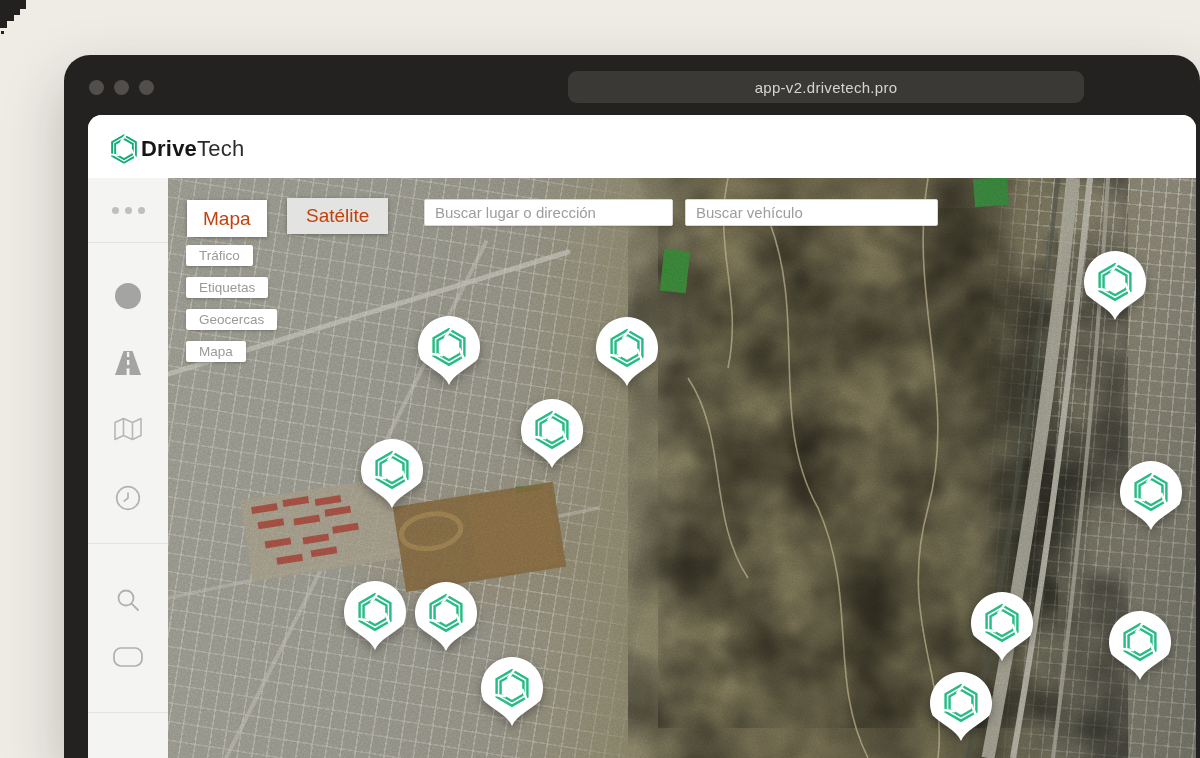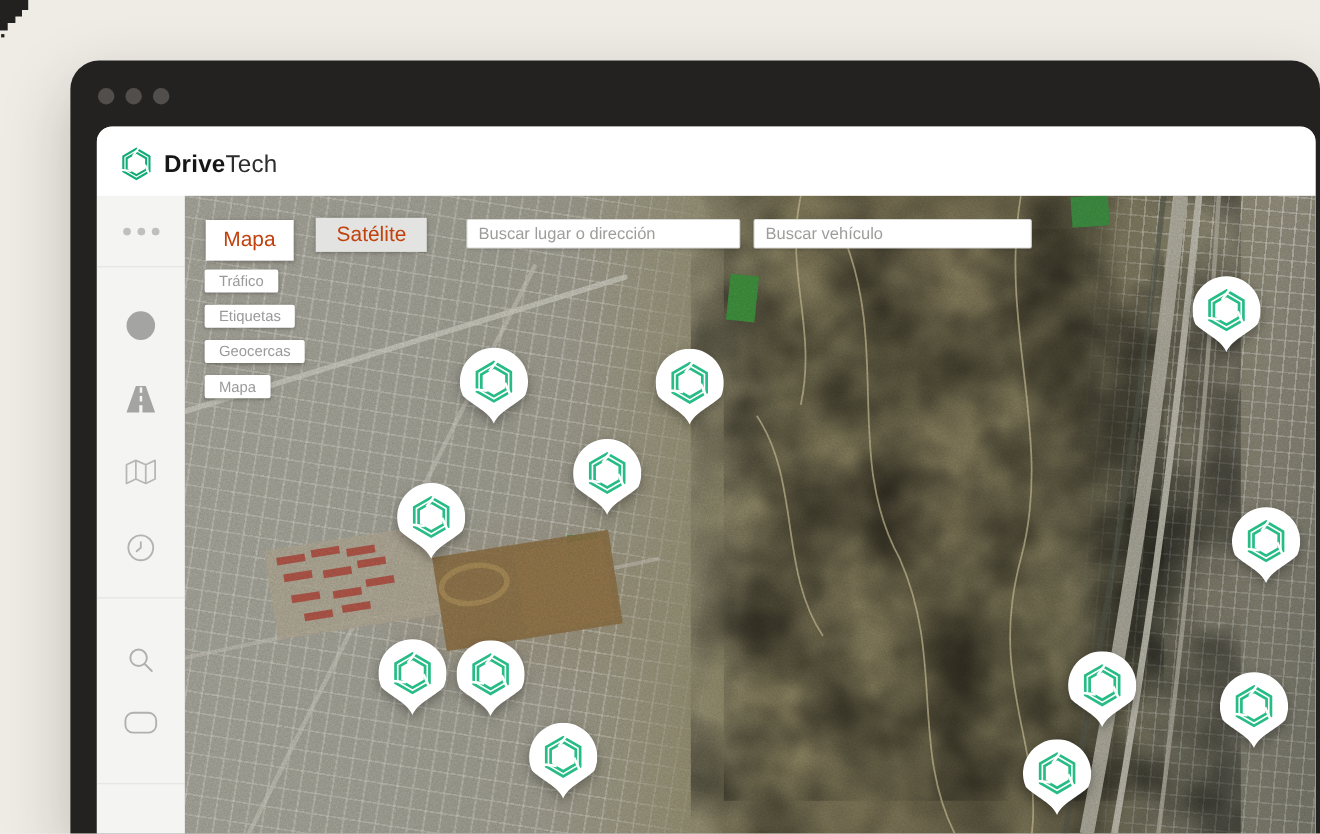--- a/index.html
+++ b/index.html
@@ -34,21 +34,21 @@
     display:flex; align-items:center; justify-content:center; letter-spacing:.3px;
   }
 
   
   .window {
     position:absolute; left:24px; top:60px; width:1108px; height:643px;
     background:#fff; border-radius:14px 14px 0 0; overflow:hidden;
     display:flex; flex-direction:column;
   }
   .app-header { flex:none; height:63px; display:flex; align-items:center; padding:4px 0 0 19px; background:#fff; }
-  .logo { display:flex; align-items:center; gap:8px; }
+  .logo { display:flex; align-items:center; }
   .logo-knot { color:#13ab76; }
   .logo-text { font-size:22px; color:#161616; letter-spacing:.2px; }
   .logo-text .b { font-weight:bold; }
   .logo-text .l { font-weight:normal; color:#2d2d2d; }
 
   .app-body { flex:1; display:flex; min-height:0; }
 
   
   .sidebar { position:relative; flex:none; width:80px; background:#f4f4f2; }
   .sb-divider { position:absolute; left:0; width:100%; height:1px; background:#e3e3e1; }
@@ -85,21 +85,21 @@
   }
   .map-svg { position:absolute; inset:0; width:100%; height:100%; z-index:1; }
 
   
   .gm-btn {
     position:absolute; display:flex; align-items:center; z-index:4; cursor:pointer;
     background:#fff; color:#c2410c; font-size:19px; padding:0 16px; height:37px;
     box-shadow:0 1px 4px rgba(0,0,0,.3);
   }
   .gm-map { left:19px; top:22px; }
-  .gm-sat { left:119px; top:20px; height:31px; padding:0 19px; background:#e3e3e1; }
+  .gm-sat { left:119px; top:20px; height:36px; padding:0 19px; background:#e3e3e1; }
   .search-input {
     position:absolute; z-index:4; height:27px; border:1px solid #d9d9d6; border-radius:2px;
     background:#fff; font-size:15px; color:#444; padding:0 10px; outline:none;
     box-shadow:0 1px 2px rgba(0,0,0,.12); font-family:"Liberation Sans",sans-serif;
   }
   .search-input::placeholder { color:#9d9d9b; }
   .search-place { left:256px; top:21px; width:249px; }
   .search-vehicle { left:517px; top:21px; width:253px; }
 
   .layers { position:absolute; left:18px; top:67px; z-index:4; display:flex; flex-direction:column; gap:11px; align-items:flex-start; }
@@ -135,20 +135,23 @@
 <div class="stage">
 
   <div class="stair"></div>
   <div class="stair-dot"></div>
 
   <div class="frame">
     <div class="traffic">
       <span class="dot"></span>
       <span class="dot"></span>
       <span class="dot"></span>
+    </div>
+    <div class="urlbar">
+      <span>app-v2.drivetech.pro</span>
     </div>
 
     <div class="window">
 
       <div class="app-header">
         <div class="logo">
           <svg class="logo-knot" width="34" height="34" viewBox="9 9 44 44">
             <use href="#knot"></use>
           </svg>
           <div class="logo-text">

